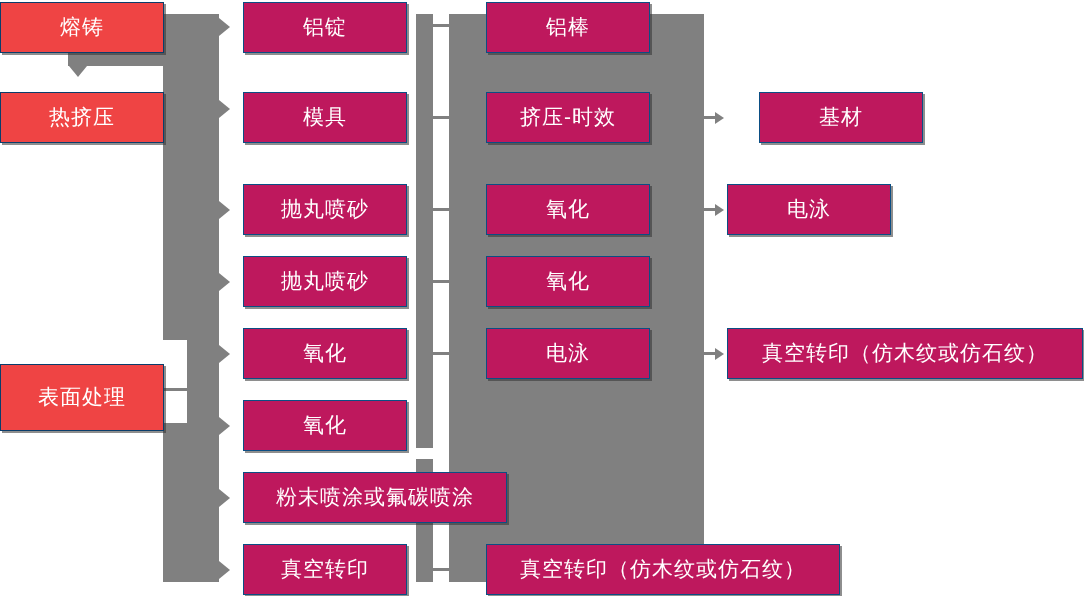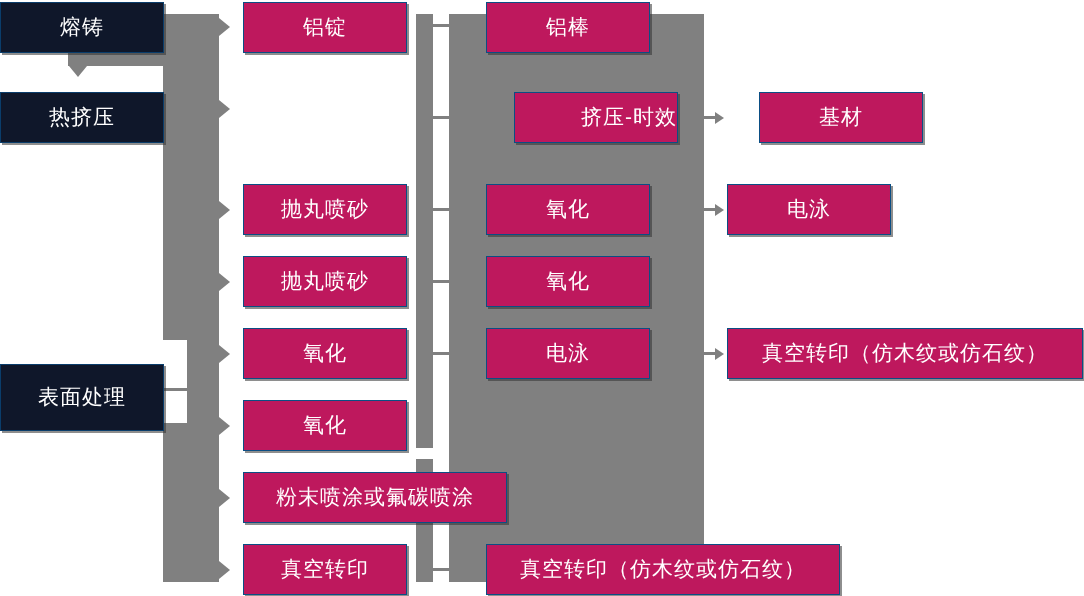--- a/index.html
+++ b/index.html
@@ -57,21 +57,21 @@
     display:flex;
     align-items:center;
     justify-content:center;
     color:#ffffff;
     border:1px solid #13395e;
     font-size:21px;
     letter-spacing:1px;
     white-space:nowrap;
     box-shadow:2px 2px 0px rgba(50,50,50,0.55);
   }
-  .box.dark{background:#0f172a;border-color:#0a3d6b;}
+  .box.dark{background:#ef4444;border-color:#0a3d6b;}
   .box.light{background:#be185d;border-color:#0b4e84;}
   .box .lbl{
     display:block;
     line-height:1;
     padding-bottom:2px;
   }
 </style>
 </head>
 <body>
 
@@ -123,20 +123,23 @@
   <div class="box dark" style="left:0px;top:92px;width:164px;height:51px;">
     <span class="lbl">热挤压</span>
   </div>
   <div class="box dark" style="left:0px;top:364px;width:164px;height:67px;">
     <span class="lbl">表面处理</span>
   </div>
 
   <div class="box light" style="left:243px;top:2px;width:164px;height:51px;">
     <span class="lbl">铝锭</span>
   </div>
+  <div class="box light" style="left:243px;top:92px;width:164px;height:51px;">
+    <span class="lbl">模具</span>
+  </div>
   <div class="box light" style="left:243px;top:184px;width:164px;height:51px;">
     <span class="lbl">抛丸喷砂</span>
   </div>
   <div class="box light" style="left:243px;top:256px;width:164px;height:51px;">
     <span class="lbl">抛丸喷砂</span>
   </div>
   <div class="box light" style="left:243px;top:328px;width:164px;height:51px;">
     <span class="lbl">氧化</span>
   </div>
   <div class="box light" style="left:243px;top:400px;width:164px;height:51px;">
@@ -145,21 +148,21 @@
   <div class="box light" style="left:243px;top:472px;width:264px;height:51px;">
     <span class="lbl">粉末喷涂或氟碳喷涂</span>
   </div>
   <div class="box light" style="left:243px;top:544px;width:164px;height:51px;">
     <span class="lbl">真空转印</span>
   </div>
 
   <div class="box light" style="left:486px;top:2px;width:164px;height:51px;">
     <span class="lbl">铝棒</span>
   </div>
-  <div class="box light" style="left:514px;top:92px;width:164px;height:51px;justify-content:flex-end;">
+  <div class="box light" style="left:486px;top:92px;width:164px;height:51px;">
     <span class="lbl">挤压-时效</span>
   </div>
   <div class="box light" style="left:486px;top:184px;width:164px;height:51px;">
     <span class="lbl">氧化</span>
   </div>
   <div class="box light" style="left:486px;top:256px;width:164px;height:51px;">
     <span class="lbl">氧化</span>
   </div>
   <div class="box light" style="left:486px;top:328px;width:164px;height:51px;">
     <span class="lbl">电泳</span>

